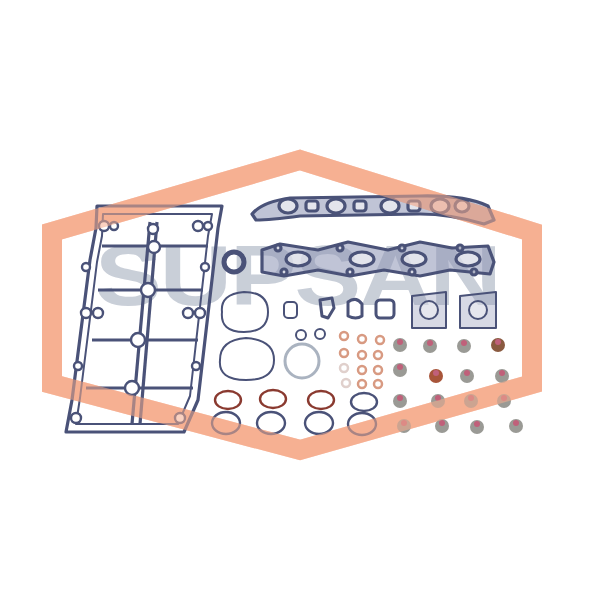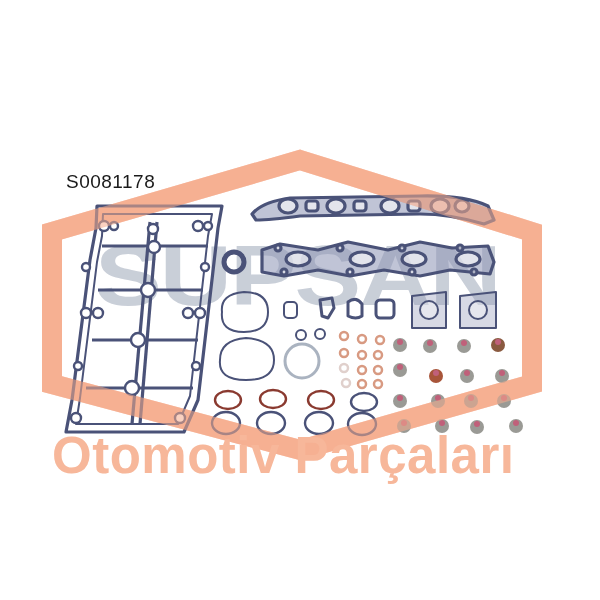--- a/index.html
+++ b/index.html
@@ -176,15 +176,13 @@
         <circle cx="516" cy="426" r="7" fill="#9a9a95"></circle>
           <circle cx="516" cy="423" r="3" fill="#c0607a"></circle>
       </g>
     </g>
   </svg>
 
   <svg width="600" height="600" viewBox="0 0 600 600" style="z-index:4; opacity:0.55">
     <path d="M300,160 L532,232 L532,384 L300,450 L52,384 L52,232 Z" fill="none" stroke="#f6ad8e" stroke-width="20" stroke-linejoin="miter"></path>
   </svg>
 
-  <div class="part-code">S0081178</div>
-  <div class="wm-tagline">Otomotiv Parçaları</div>
 </div>
 
 </body></html>

